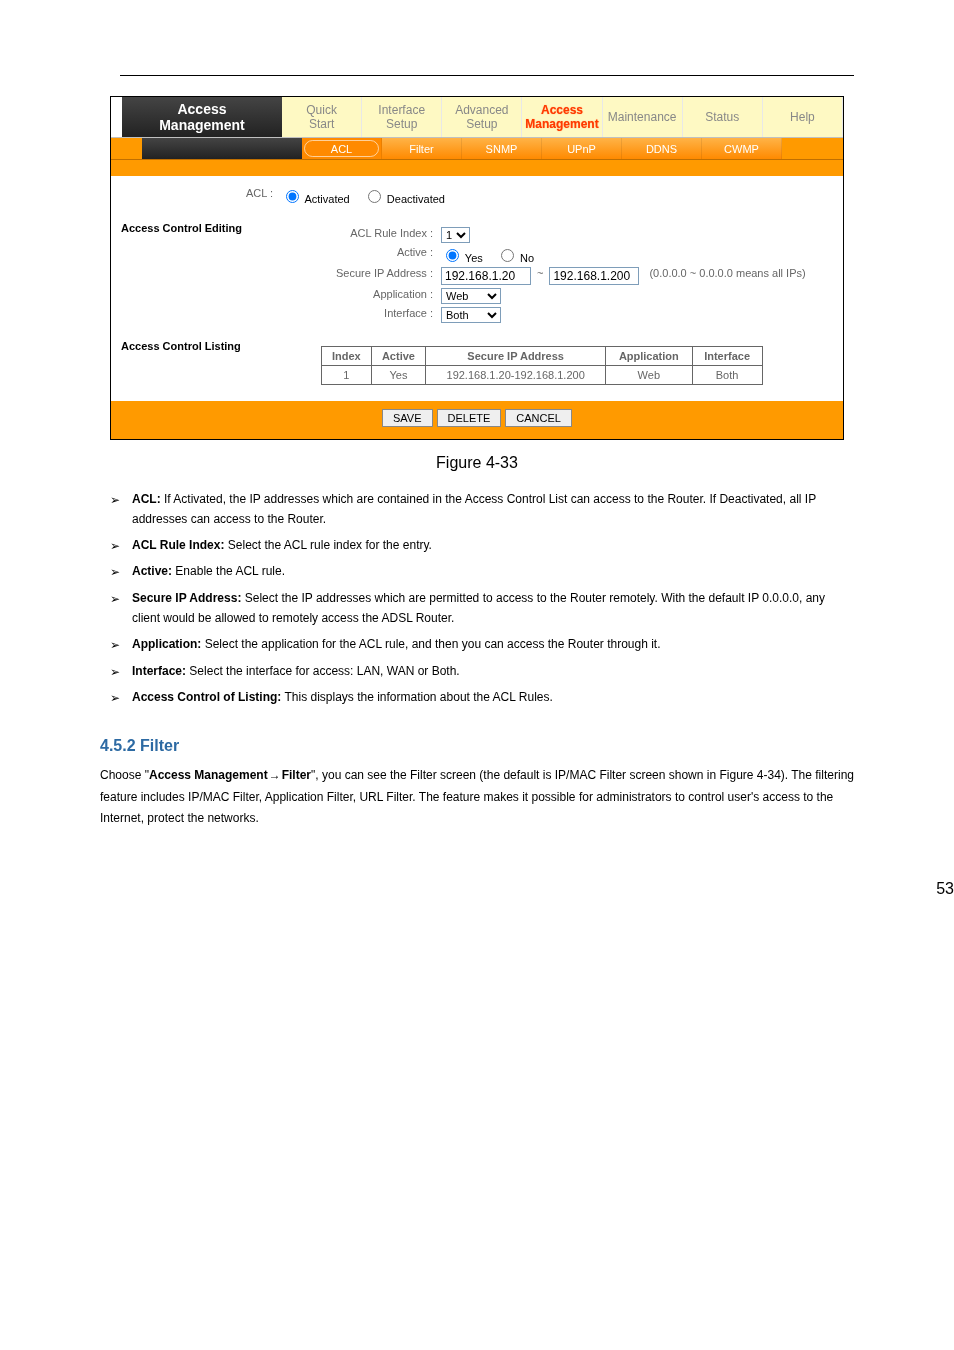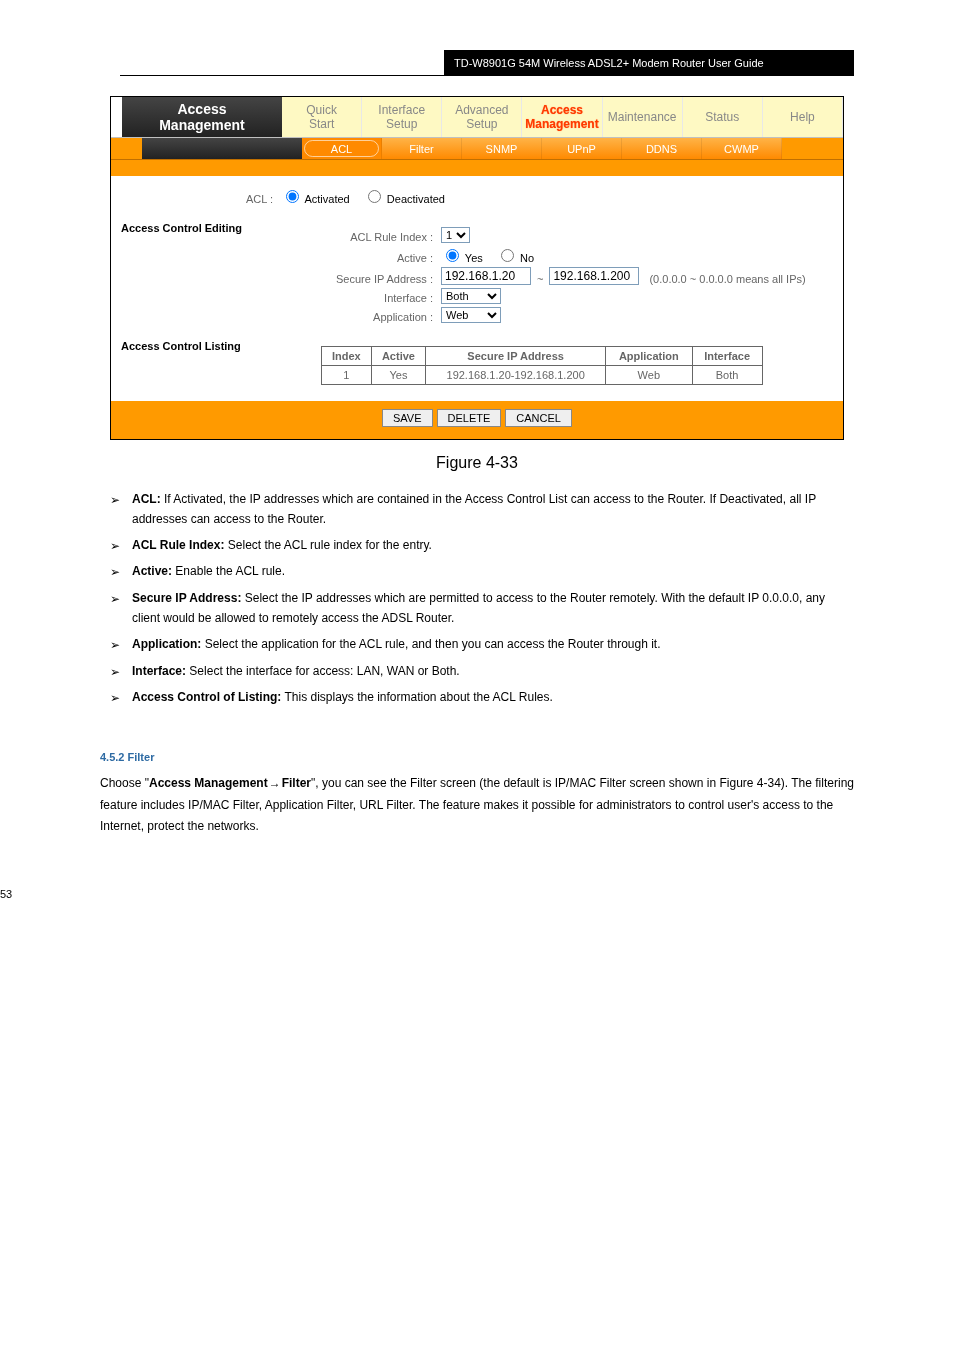--- a/index.html
+++ b/index.html
@@ -133,21 +133,21 @@
     color: #fff;
   }
   .section-body {
     flex: 1;
     padding: 8px 10px;
     font-size: 11px;
     color: #666;
   }
   .form-line {
     display: flex;
-    align-items: flex-end;
+    align-items: flex-start;
     margin: 3px 0;
   }
   .form-label {
     width: 160px;
     text-align: right;
     padding-right: 8px;
     color: #666;
   }
   .radiogroup label { color:#000; margin-right: 10px; vertical-align: middle; }
   select {
@@ -206,45 +206,45 @@
   }
   .bullet {
     width: 22px;
     flex-shrink: 0;
     font-size: 12px;
     padding-top:1px;
   }
   .desc-text { flex: 1; }
   .desc-text b { font-weight: bold; }
   .section-heading {
-    margin: 42px 100px 10px 100px;
-    font-size: 11px;
+    margin: 28px 100px 10px 100px;
+    font-size: 16px;
     font-weight: bold;
     color: #2d6aa3;
   }
   .para {
     margin: 6px 100px 6px 100px;
     font-size: 12px;
     line-height: 1.8;
   }
   .page-num {
-    text-align: left;
+    text-align: right;
     margin-top: 50px;
-    font-size: 11px;
+    font-size: 16px;
+    padding-left: 40px;
   }
   .arrow { display:inline-block; width:14px; text-align:center; }
 </style>
 </head>
 <body>
 
 <div class="page">
 
   <div class="header-bar">
     <div class="header-spacer"></div>
-    <div class="header-black">TD-W8901G 54M Wireless ADSL2+ Modem Router User Guide</div>
   </div>
 
   <div class="screenshot-wrap">
     <div class="router-ui">
 
       <div class="nav-row">
         <div class="nav-left">
           <div>Access</div>
           <div>Management</div>
         </div>
@@ -318,26 +318,26 @@
             </div>
           </div>
           <div class="form-line">
             <div class="form-label">Secure IP Address :</div>
             <input class="iptxt" type="text" value="192.168.1.20" style="">
             <span style="margin:0 6px;color:#666">~</span>
             <input class="iptxt" type="text" value="192.168.1.200" style="">
             <span class="hint">(0.0.0.0 ~ 0.0.0.0 means all IPs)</span>
           </div>
           <div class="form-line">
+            <div class="form-label">Application :</div>
+            <select style="width:60px"><option>Web</option></select>
+          </div>
+          <div class="form-line">
             <div class="form-label">Interface :</div>
             <select style="width:60px"><option>Both</option></select>
-          </div>
-          <div class="form-line">
-            <div class="form-label">Application :</div>
-            <select style="width:60px"><option>Web</option></select>
           </div>
         </div>
       </div>
 
       <div class="section">
         <div class="section-label">Access Control Listing</div>
         <div class="section-body">
           <table class="listing-table">
             <tbody>
                 <tr id="listing-head">

